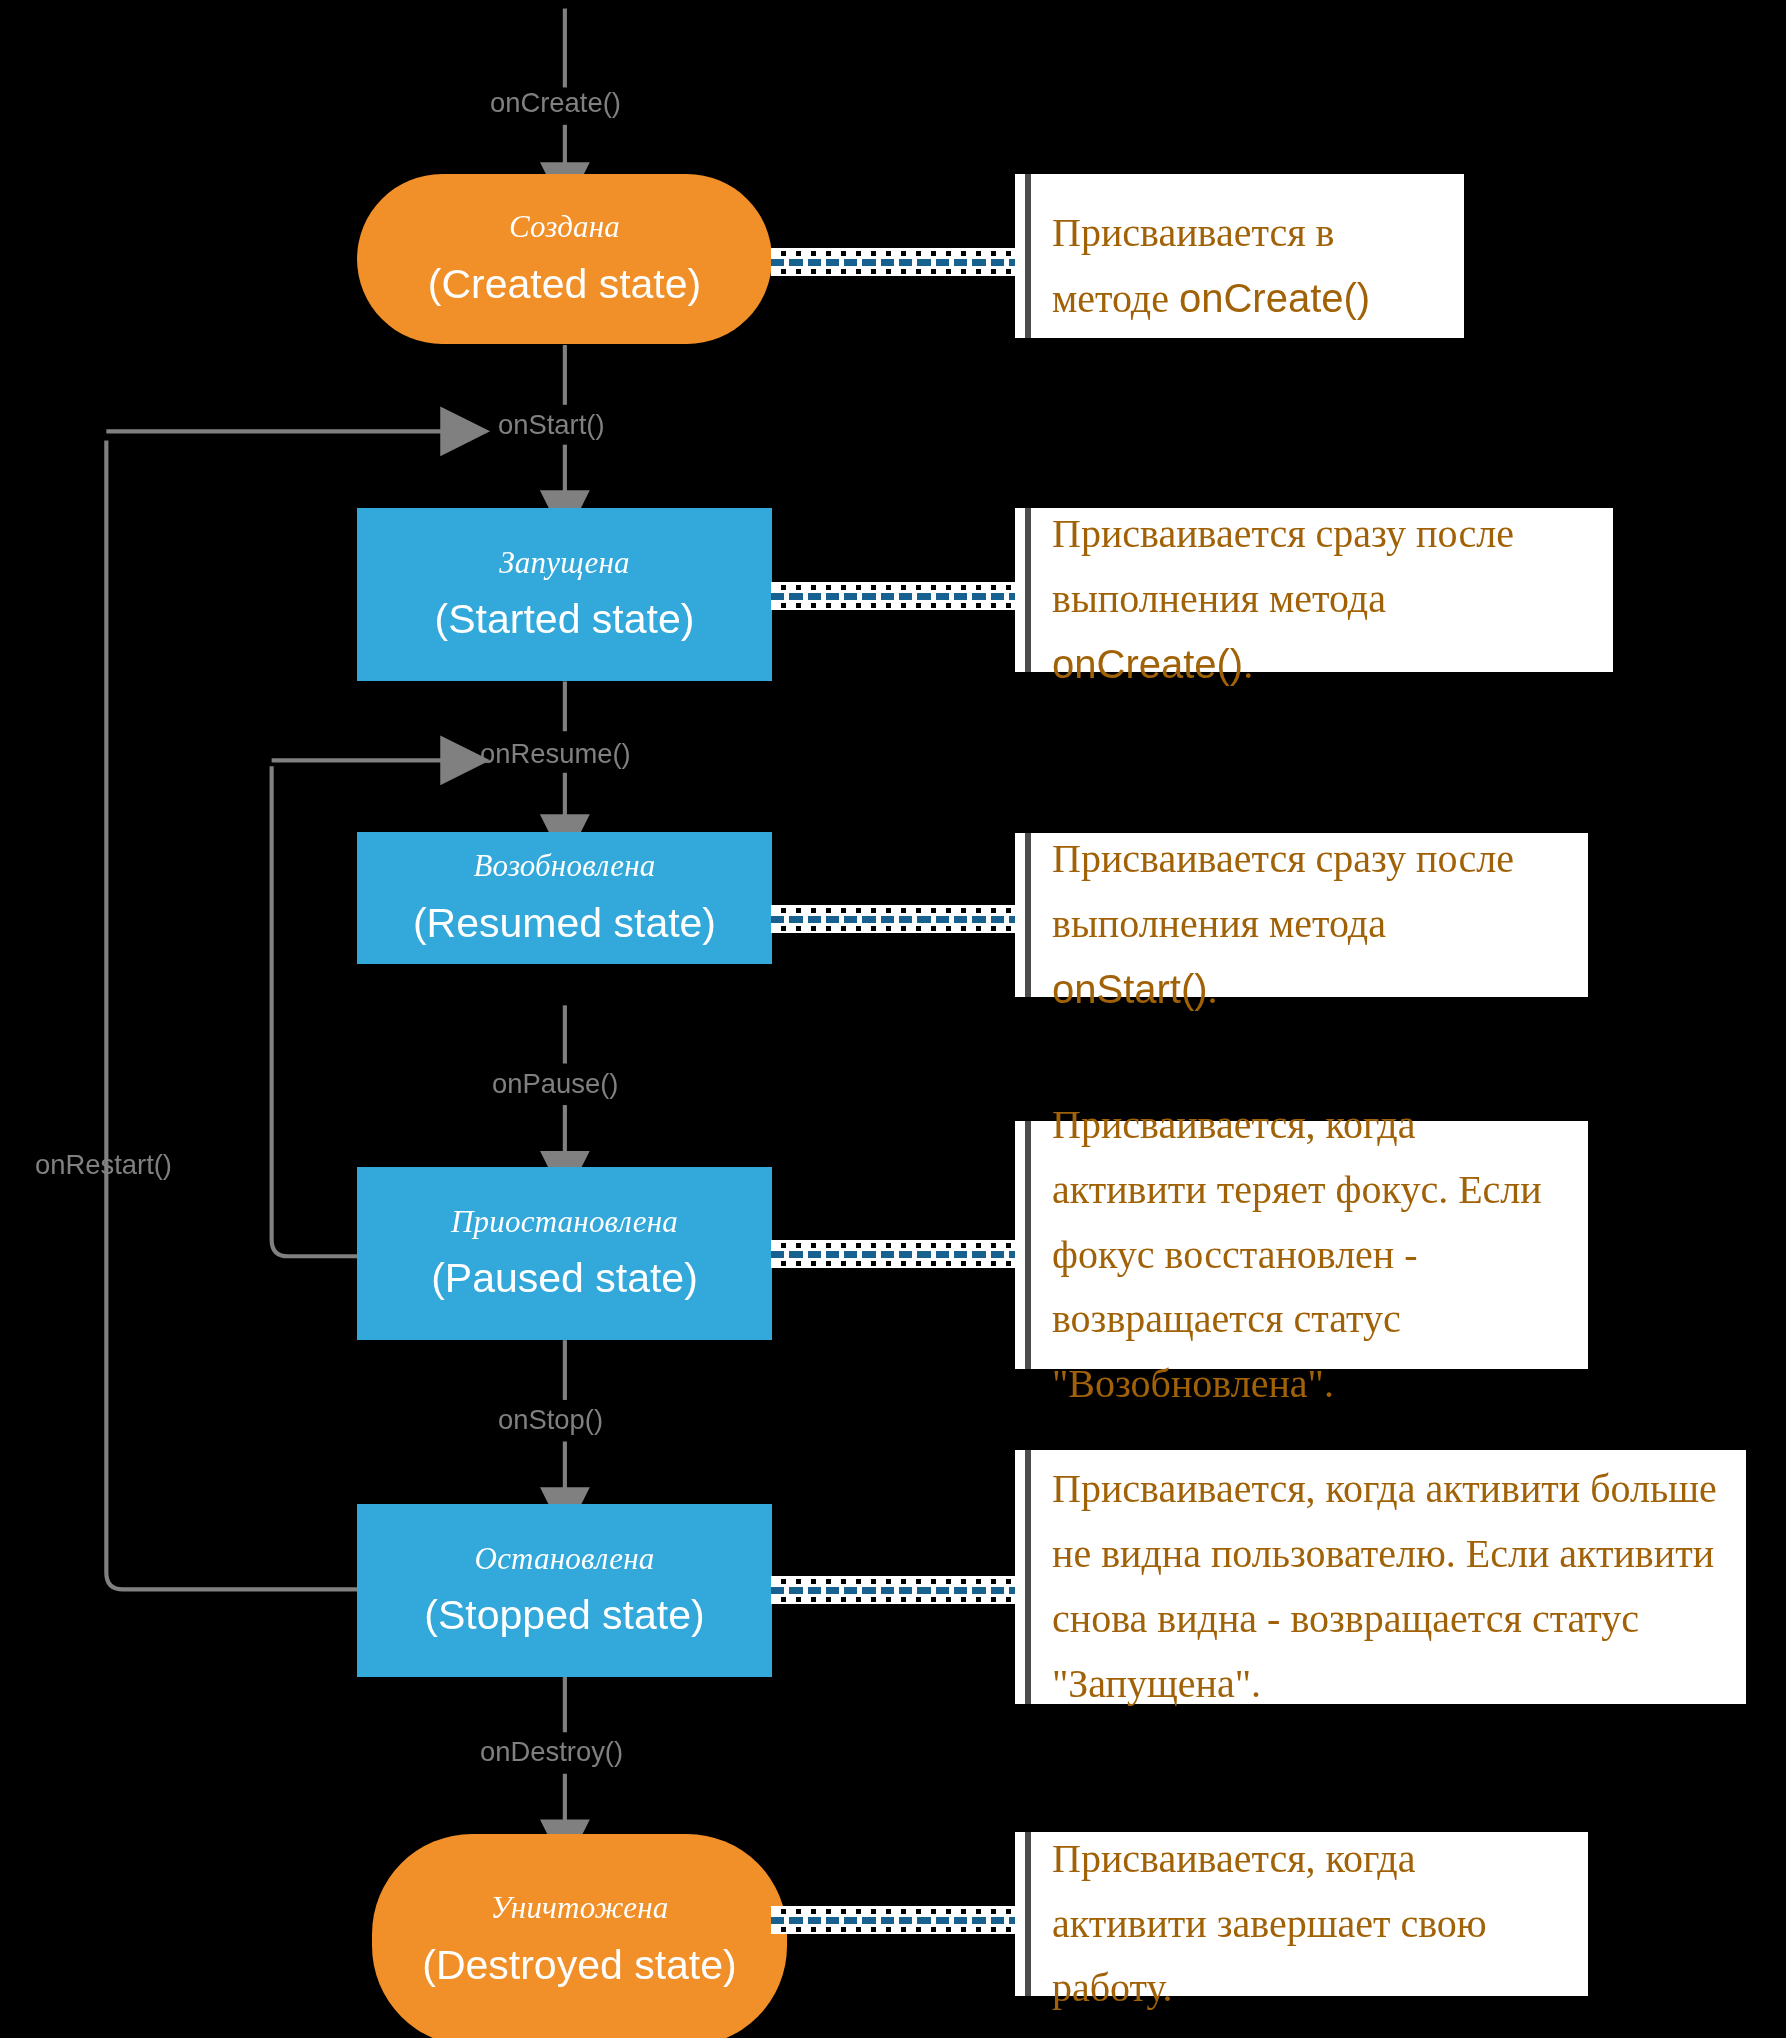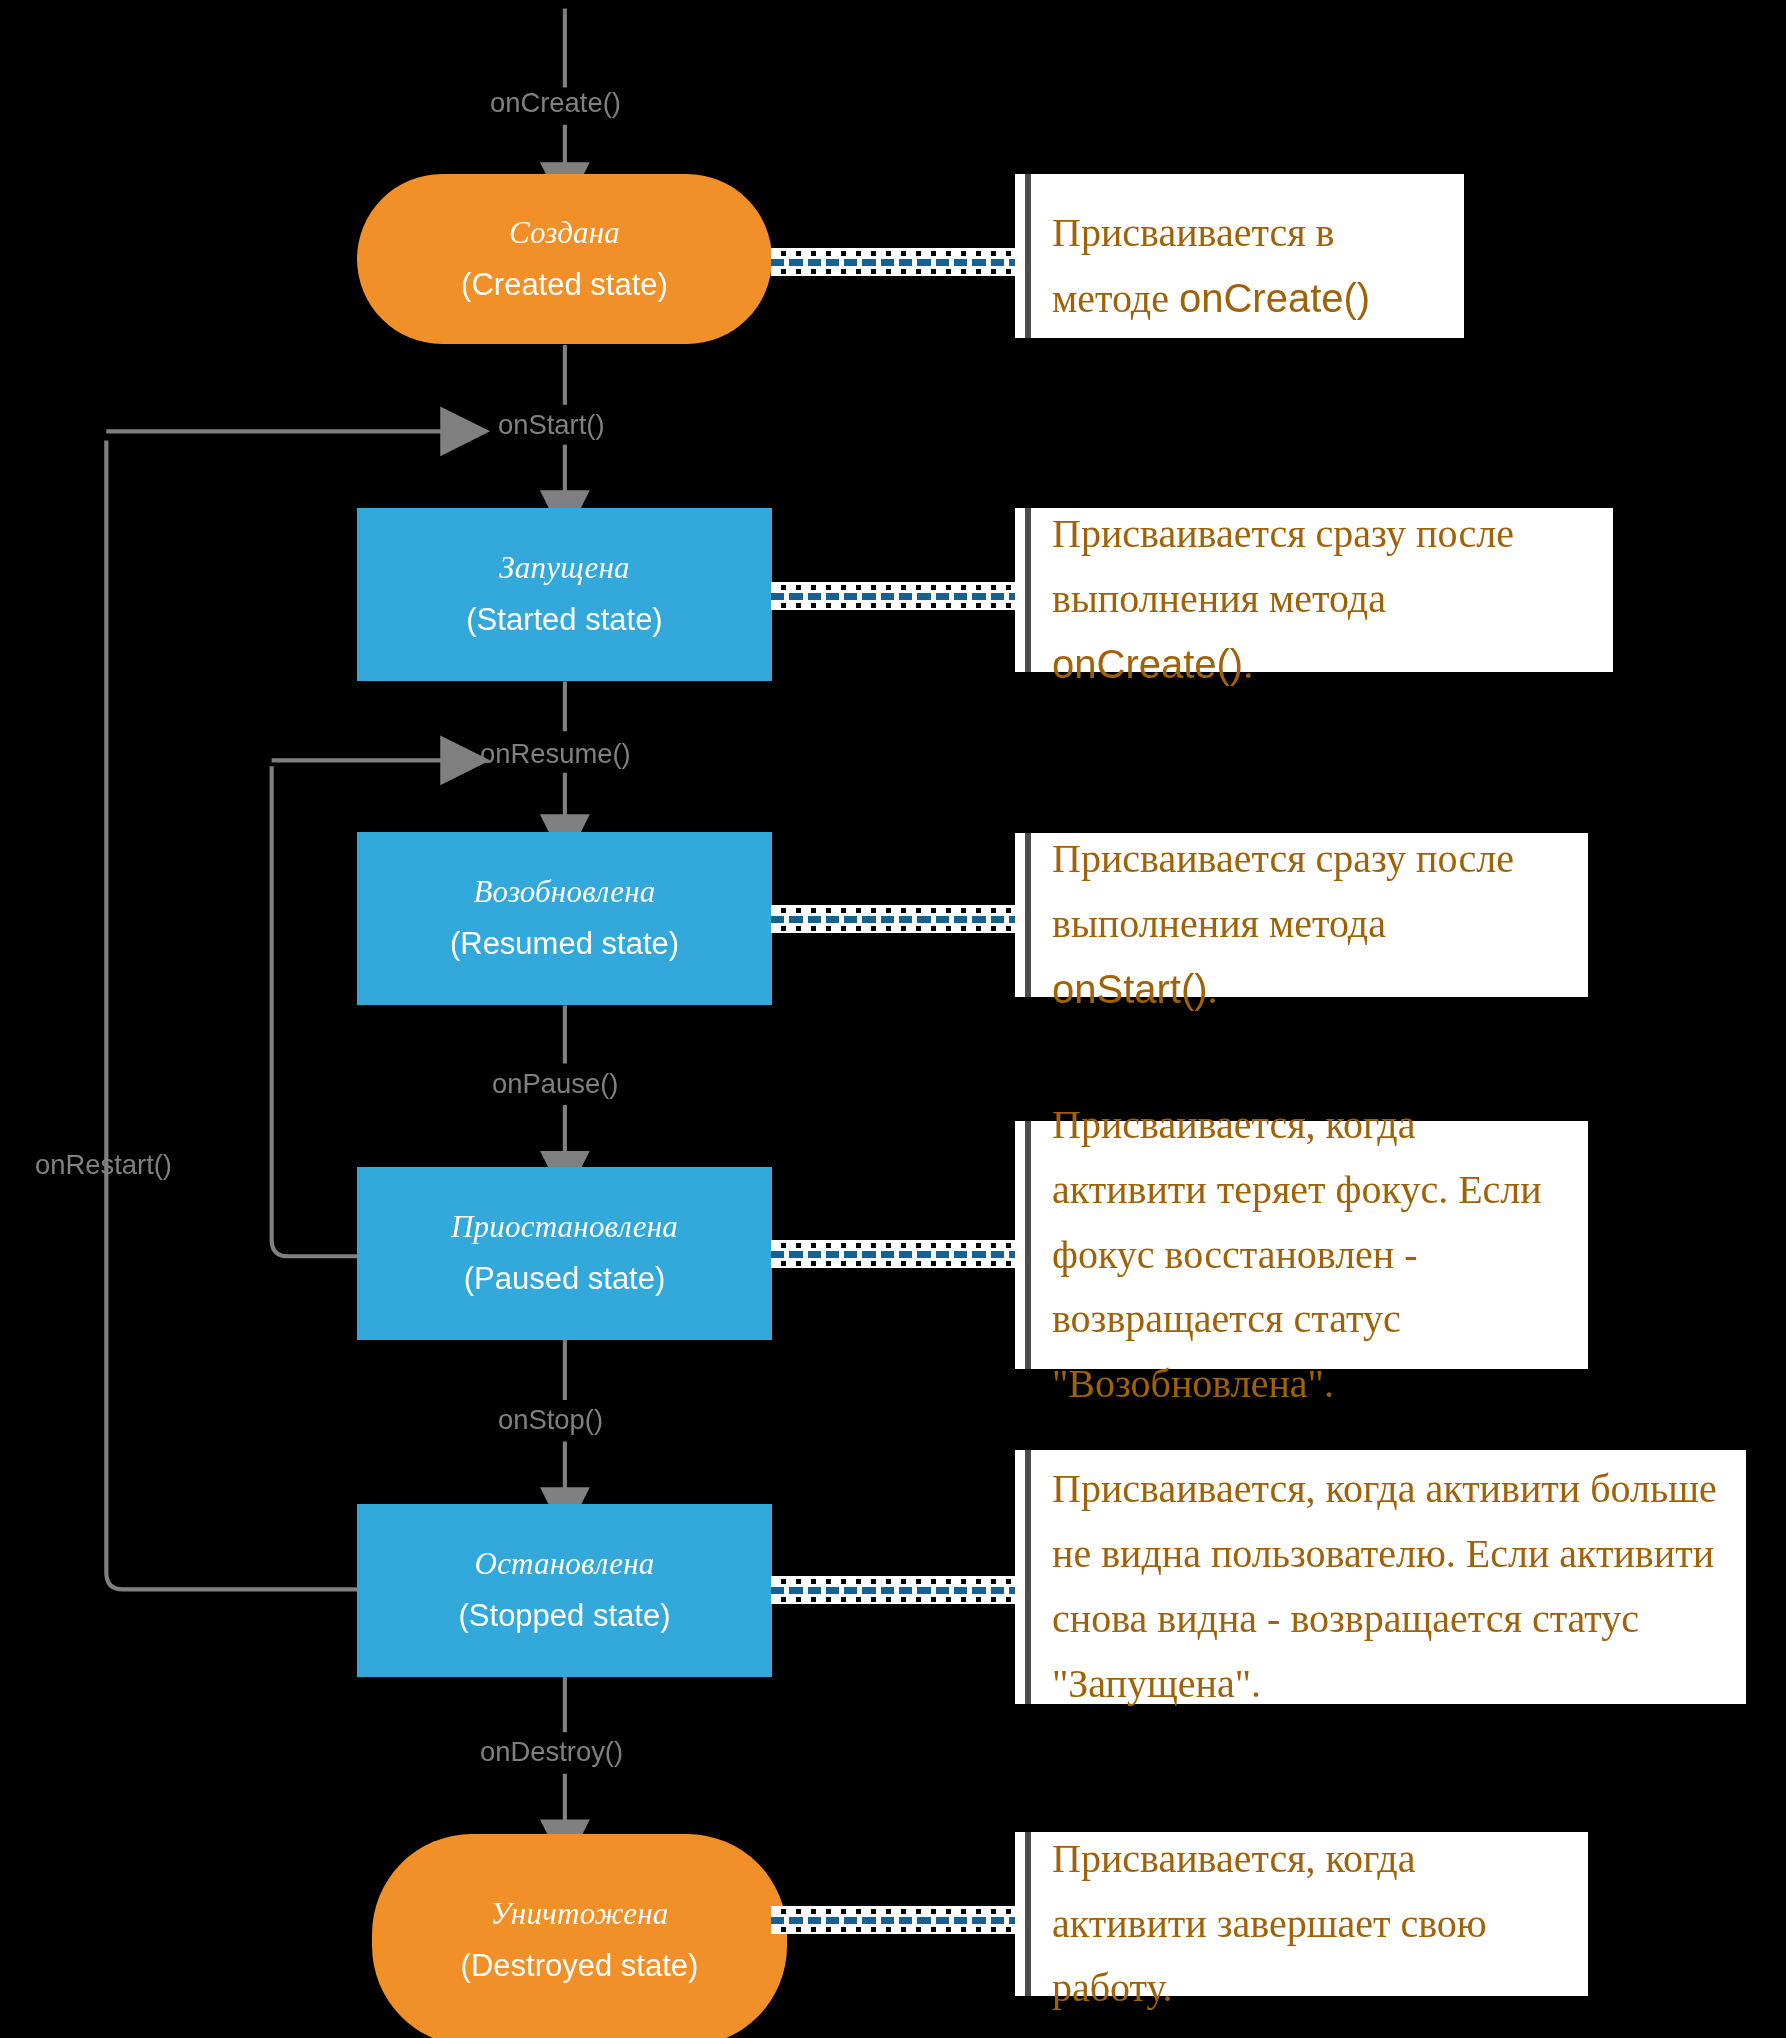--- a/index.html
+++ b/index.html
@@ -9,21 +9,21 @@
   #stage{position:absolute;left:0;top:0;width:1786px;height:2039px;}
 
   svg.wires{position:absolute;left:0;top:0;width:1786px;height:2039px;}
 
   
   .node{position:absolute;display:flex;flex-direction:column;
         align-items:center;justify-content:center;
         color:#ffffff;text-align:center;box-sizing:border-box;}
   .node .ru{font-family:"Liberation Serif",serif;font-size:31px;line-height:1.12;
             letter-spacing:0.2px;font-style:italic;}
-  .node .en{font-family:"Liberation Sans",sans-serif;font-size:31px;line-height:1.12;
+  .node .en{font-family:"Liberation Sans",sans-serif;font-size:41px;line-height:1.12;
             margin-top:17px;}
   .node.orange{background:#F18F28;border-radius:100px;}
   .node.blue{background:#33A8DA;border-radius:0;}
 
   
   .tlabel{position:absolute;color:#808080;font-size:27.4px;
           font-family:"Liberation Sans",sans-serif;white-space:nowrap;}
 
   
   .conn{position:absolute;height:28px;background:#ffffff;}
@@ -96,21 +96,21 @@
   <div class="node orange" style="left:357px;top:174px;width:415px;height:170px;">
     <div class="ru">Создана</div>
     <div class="en">(Created state)</div>
   </div>
 
   <div class="node blue" style="left:357px;top:508px;width:415px;height:173px;">
     <div class="ru">Запущена</div>
     <div class="en">(Started state)</div>
   </div>
 
-  <div class="node blue" style="left:357px;top:832px;width:415px;height:173px;">
+  <div class="node blue" style="left:357px;top:832px;width:415px;height:132px;">
     <div class="ru">Возобновлена</div>
     <div class="en">(Resumed state)</div>
   </div>
 
   <div class="node blue" style="left:357px;top:1167px;width:415px;height:173px;">
     <div class="ru">Приостановлена</div>
     <div class="en">(Paused state)</div>
   </div>
 
   <div class="node blue" style="left:357px;top:1504px;width:415px;height:173px;">

